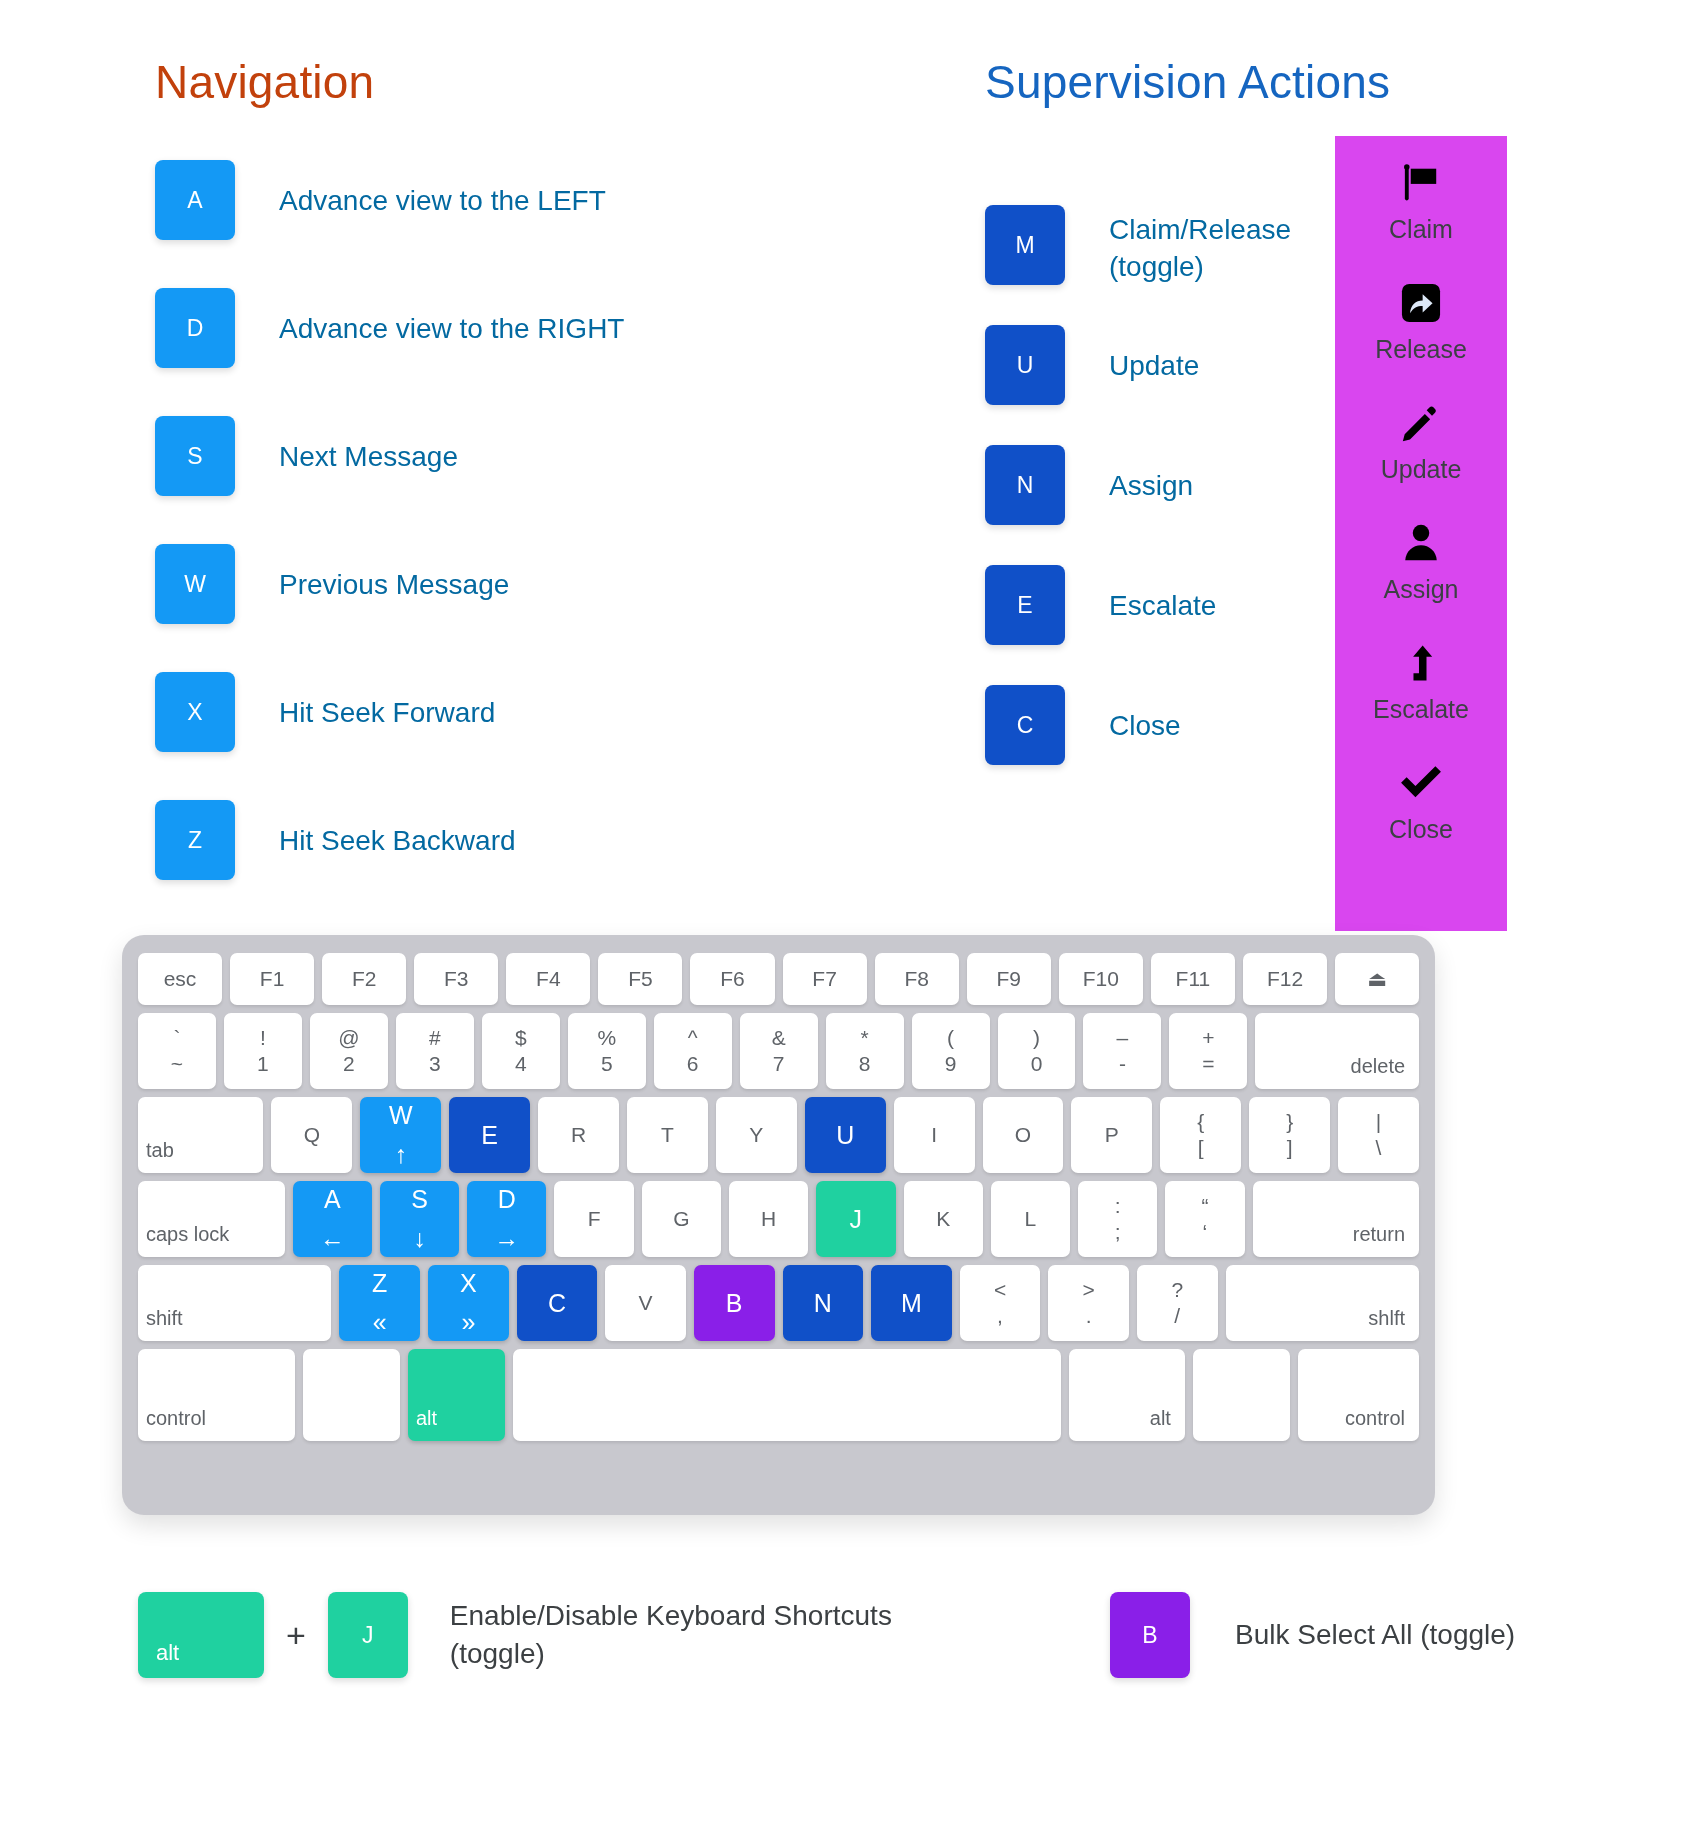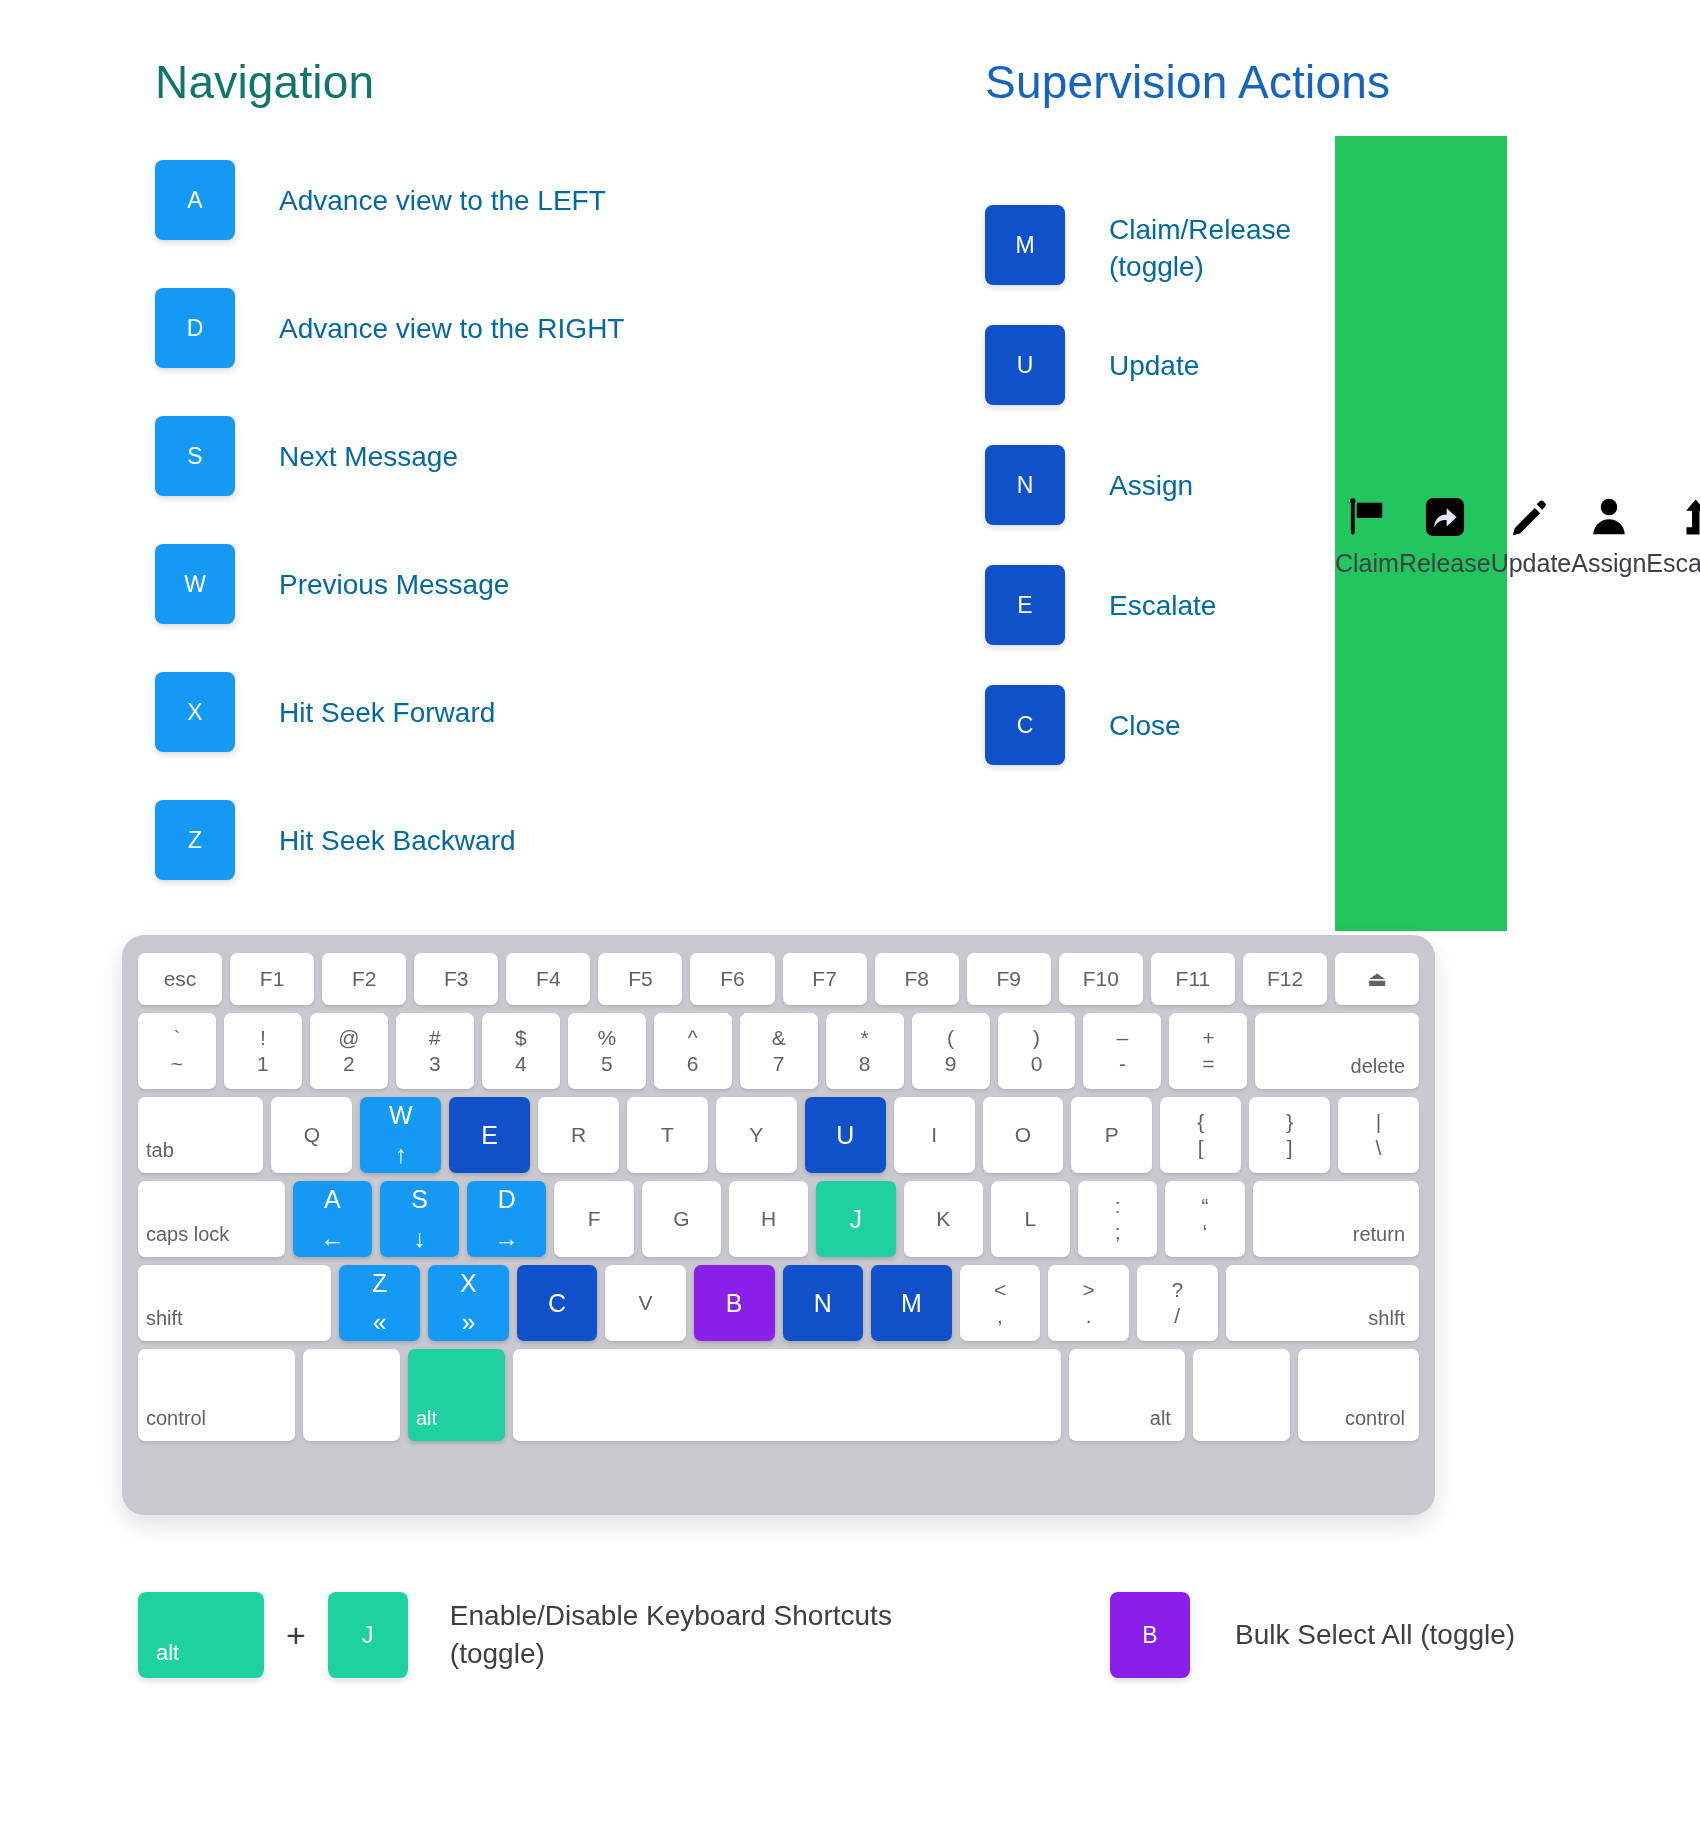--- a/index.html
+++ b/index.html
@@ -7,21 +7,21 @@
     width: 1700px; height: 1827px;
     background: #ffffff;
     font-family: "Liberation Sans", sans-serif;
     overflow: hidden;
   }
   .page { position: relative; width: 1700px; height: 1827px; }
 
   
   .h-nav {
     position: absolute; left: 155px; top: 55px;
-    font-size: 46px; font-weight: 400; color: #0f766e; letter-spacing: .2px;
+    font-size: 46px; font-weight: 400; color: #c2410c; letter-spacing: .2px;
   }
   .h-sup {
     position: absolute; left: 985px; top: 55px;
     font-size: 46px; font-weight: 400; color: #1565c0; letter-spacing: .2px;
   }
 
   
   .cap {
     display: flex; flex-direction: column;
     align-items: center; justify-content: center;
@@ -46,23 +46,23 @@
   .row.two .desc { padding-top: 6px; }
 
   #nav-list { left: 155px; top: 160px; }
   #nav-list .row { margin-bottom: 48px; }
   #sup-list { left: 985px; top: 205px; }
   #sup-list .row { margin-bottom: 40px; }
 
   
   .rail {
     position: absolute; left: 1335px; top: 136px;
-    width: 172px; height: 795px; background: #22c55e;
-    display: flex; flex-direction: row;
-    align-items: center; padding-top: 40px;
+    width: 172px; height: 795px; background: #d946ef;
+    display: flex; flex-direction: column;
+    align-items: center; padding-top: 24px;
   }
   .rail-item {
     display: flex; flex-direction: column; align-items: center;
     margin-bottom: 36px; width: 100%;
   }
   .rail-item .ico {
     height: 46px; display: flex; align-items: center; justify-content: center;
   }
   .rail-item .ico svg { fill: #000; }
   .rail-item .lbl { margin-top: 9px; font-size: 25px; color: #3c4043; }

